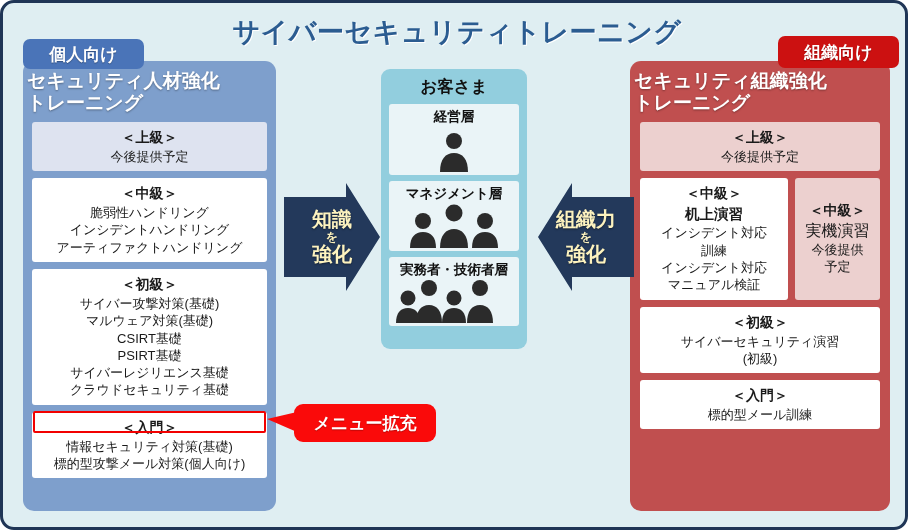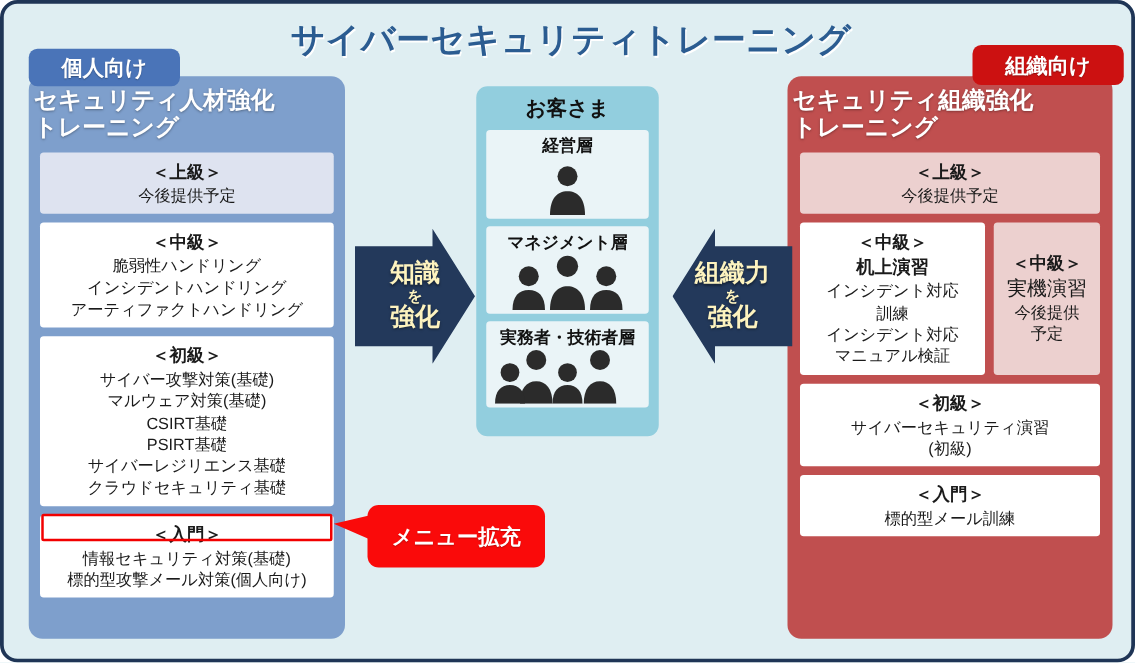--- a/index.html
+++ b/index.html
@@ -100,21 +100,21 @@
   .arrow-knowledge{left:281px;top:180px;}
   .arrow-orgpower{left:535px;top:180px;}
   .arrow svg{position:absolute;left:0;top:0;width:96px;height:108px;}
   .arrow .txt{position:relative;text-align:center;color:#fdf3bf;font-weight:bold;
     line-height:1.05;text-shadow:0 1px 2px rgba(0,0,0,.45);}
   .arrow .big{font-size:20px;}
   .arrow .small{font-size:12px;display:block;margin:1px 0;}
 
   
   .callout{
-    position:absolute;left:291px;top:401px;width:142px;height:50px;
+    position:absolute;left:291px;top:401px;width:142px;height:38px;
     background:#fa0a0a;border-radius:9px;z-index:7;
     display:flex;align-items:center;justify-content:center;
     color:#ffffff;font-weight:bold;font-size:17px;
     text-shadow:0 1px 1px rgba(0,0,0,.25);
   }
   .callout-tail{
     position:absolute;left:264px;top:409px;width:0;height:0;z-index:7;
     border-top:7px solid transparent;
     border-bottom:13px solid transparent;
     border-right:30px solid #fa0a0a;

